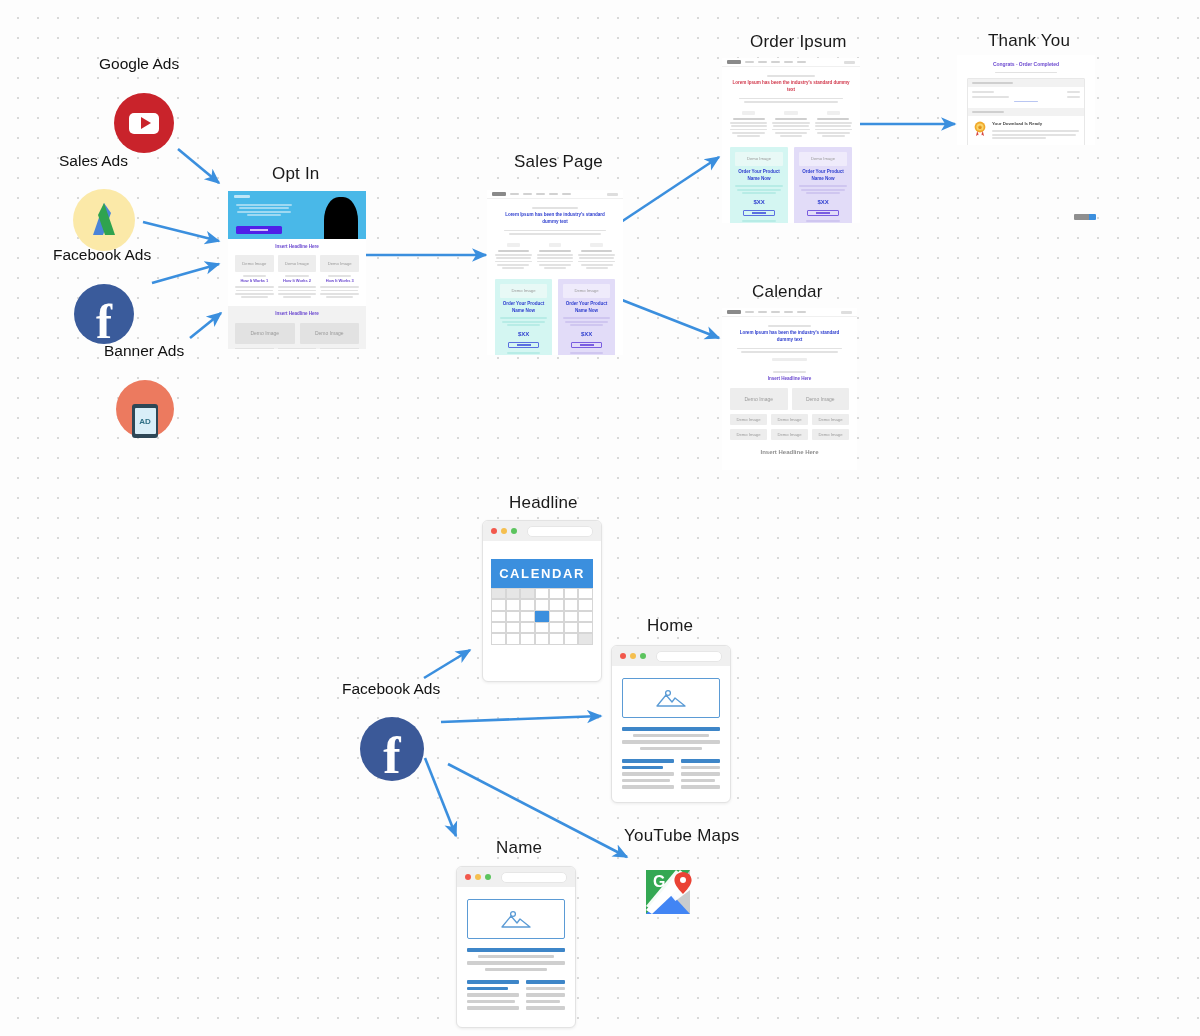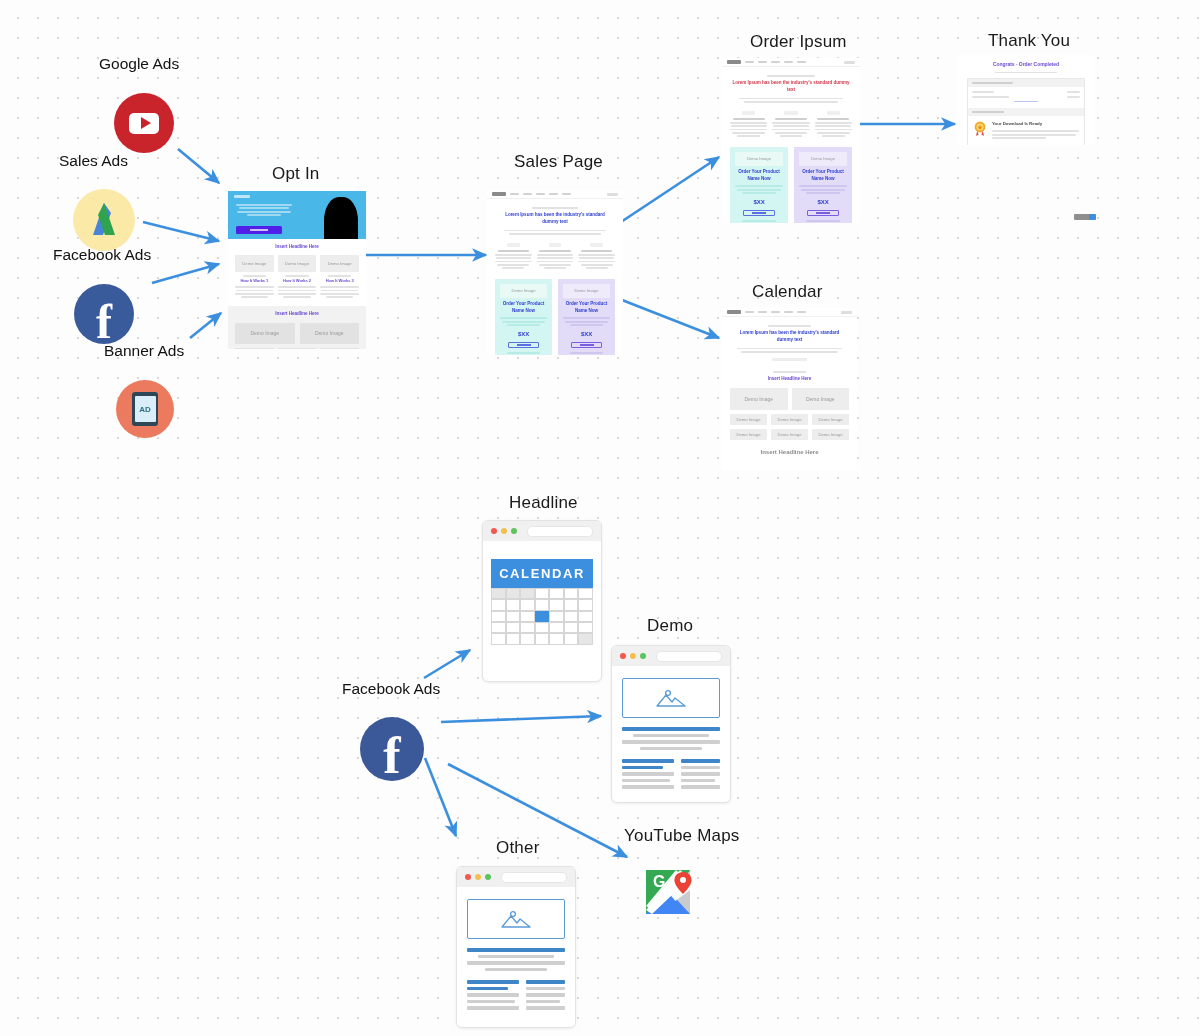--- a/index.html
+++ b/index.html
@@ -66,21 +66,21 @@
     font-family: "Liberation Serif", serif; line-height: .94;
   }
   .fb-big {
     width: 64px; height: 64px; border-radius: 50%; background: #3b5998;
     display: flex; align-items: flex-end; justify-content: center;
     color: #fff; font-size: 52px; font-weight: 700;
     font-family: "Liberation Serif", serif; line-height: .94;
   }
   .banner-circle {
     width: 58px; height: 58px; border-radius: 50%; background: #ec7a5f;
-    display: flex; align-items: center; justify-content: center;
+    display: flex; align-items: flex-end; justify-content: center;
   }
   .banner-tab {
     width: 26px; height: 34px; background: #2e4756; border-radius: 3px;
     display: flex; align-items: center; justify-content: center;
   }
   .banner-screen {
     width: 21px; height: 26px; background: #d9eef8; border-radius: 1px;
     display: flex; align-items: center; justify-content: center;
     font-size: 8px; font-weight: 700; color: #2e6f85;
     font-family: "Liberation Sans", sans-serif;
@@ -609,21 +609,21 @@
         <div class="cal-cell"></div>
         <div class="cal-cell"></div>
         <div class="cal-cell"></div>
       <div class="cal-cell"></div>
         <div class="cal-cell"></div>
         <div class="cal-cell off"></div>
     </div>
   </div>
 </div>
 
-<div class="title" style="left:647px; top:616px;">Demo</div>
+<div class="title" style="left:647px; top:616px;">Home</div>
 
 <div class="browser" style="left:611px; top:645px; width:120px; height:158px;">
   <div class="br-bar">
     <span class="dot d-r"></span>
     <span class="dot d-y"></span>
     <span class="dot d-g"></span>
     <div class="br-url"></div>
   </div>
   <div style="padding:12px 10px;">
     <div class="img-ph" style="height:40px;">
@@ -656,21 +656,21 @@
     </div>
   </div>
 </div>
 
 <div class="src-label" style="left:342px; top:680px;">Facebook Ads</div>
 
 <div class="ico" style="left:360px; top:717px;">
   <div class="fb-big">f</div>
 </div>
 
-<div class="title" style="left:496px; top:838px;">Other</div>
+<div class="title" style="left:496px; top:838px;">Name</div>
 
 <div class="browser" style="left:456px; top:866px; width:120px; height:162px;">
   <div class="br-bar">
     <span class="dot d-r"></span>
     <span class="dot d-y"></span>
     <span class="dot d-g"></span>
     <div class="br-url"></div>
   </div>
   <div style="padding:12px 10px;">
     <div class="img-ph" style="height:40px;">

